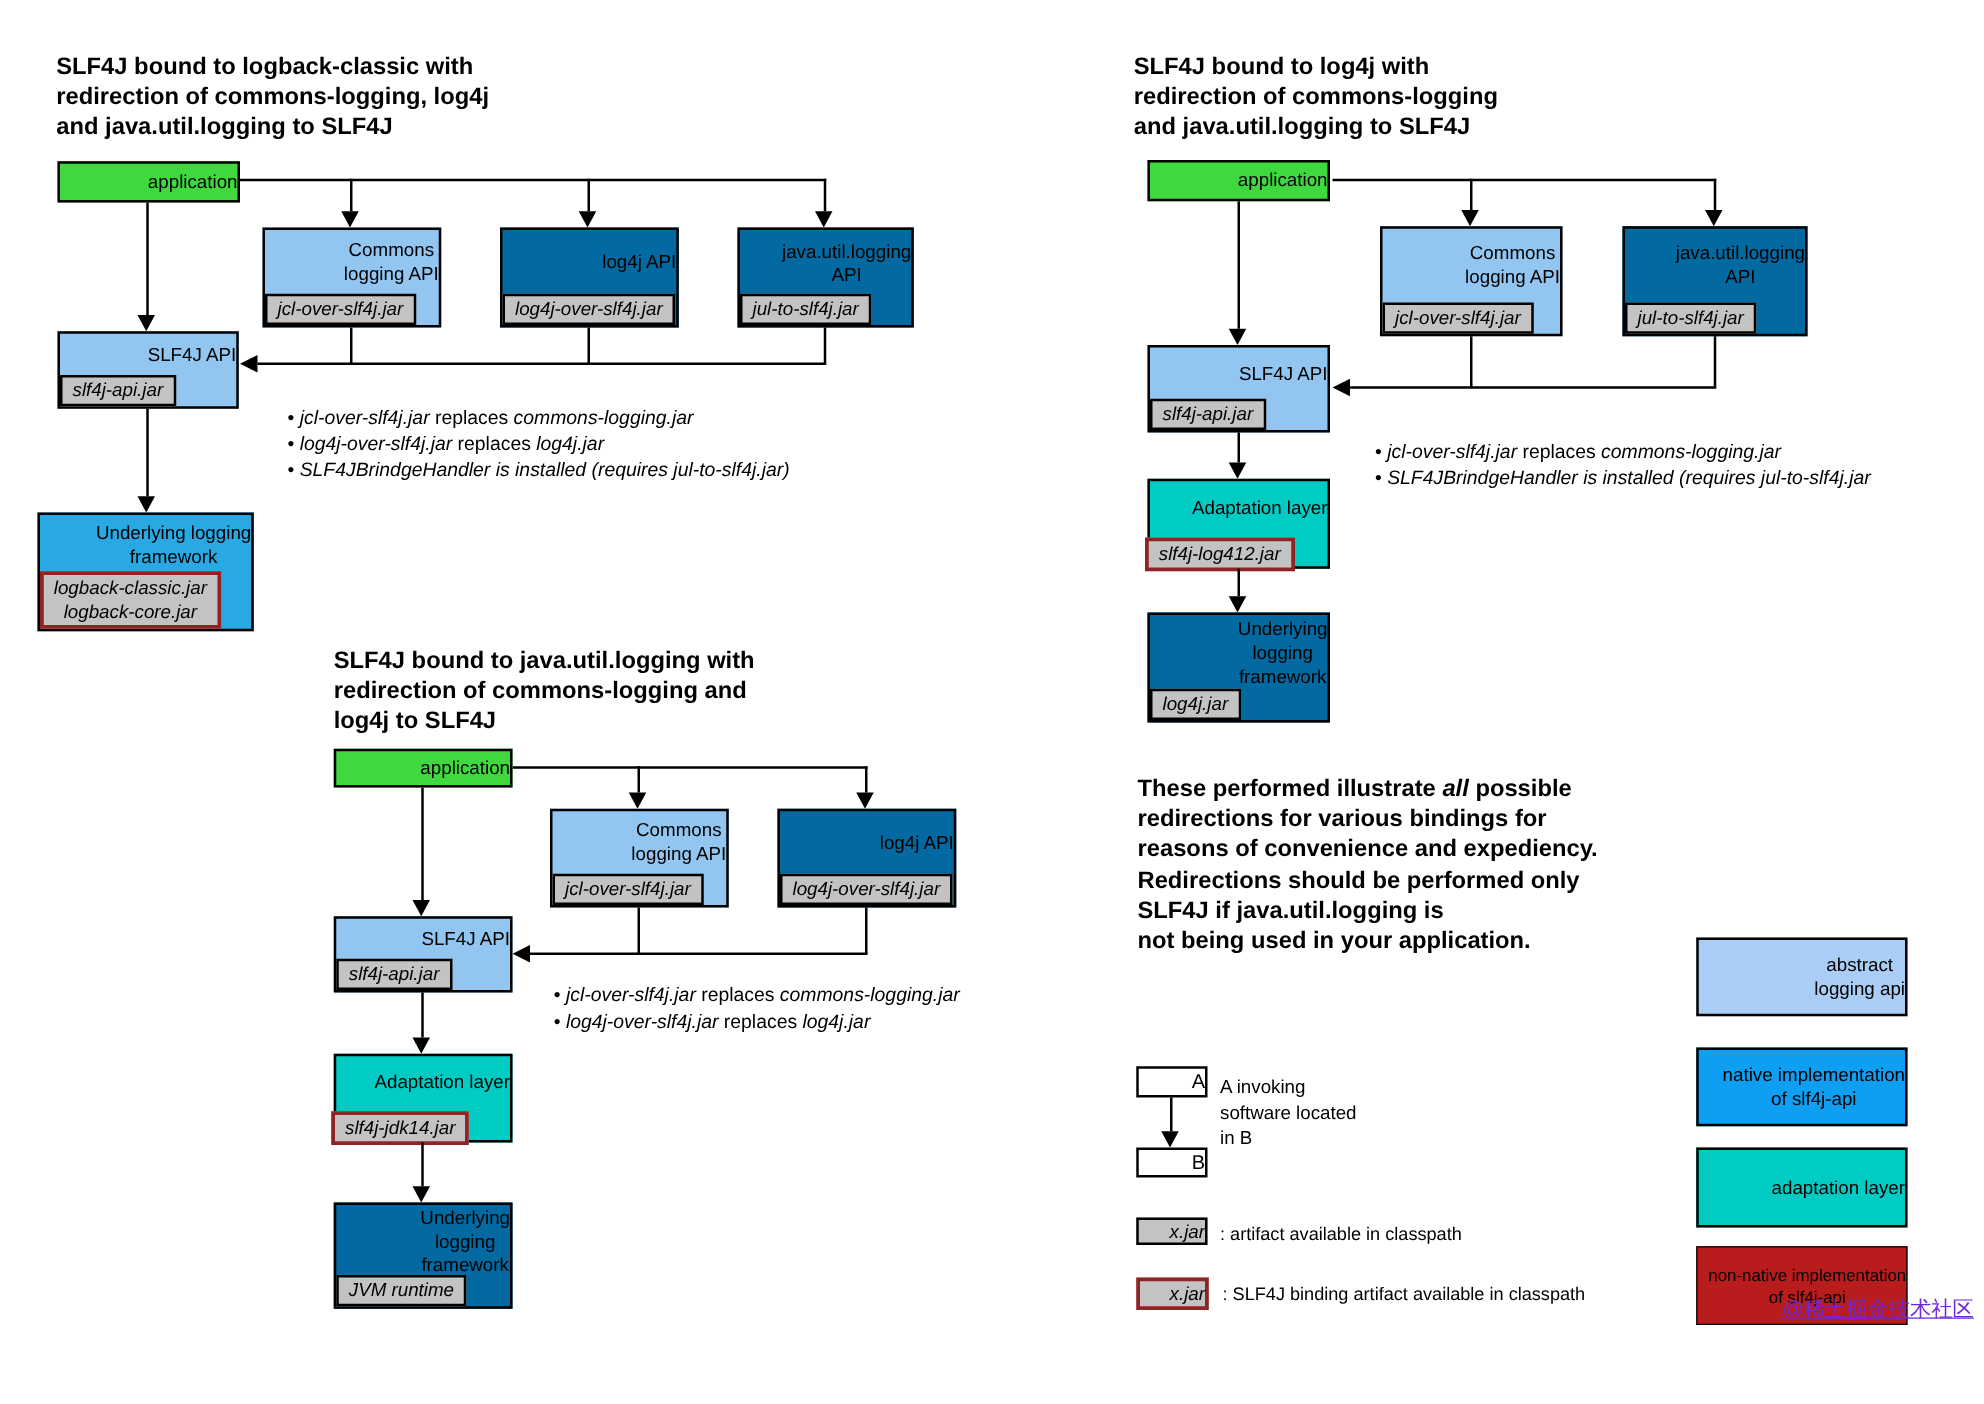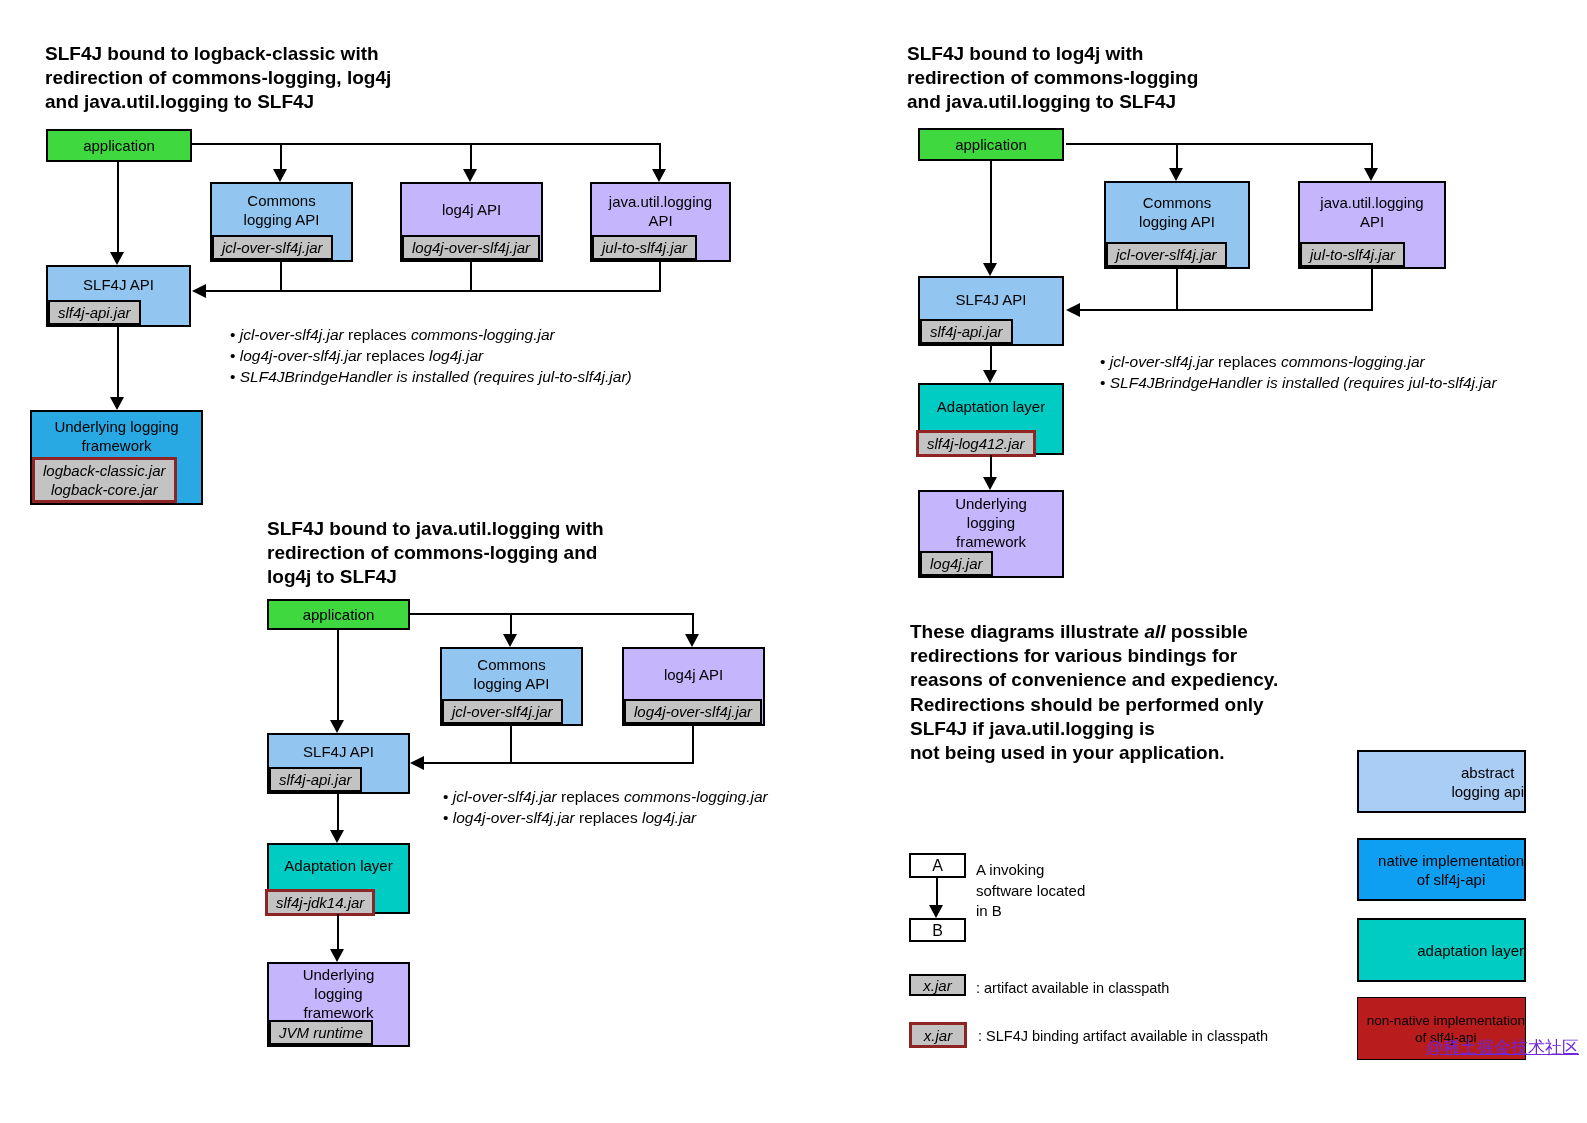--- a/index.html
+++ b/index.html
@@ -2,25 +2,25 @@
 <html><head>
 <meta charset="utf-8">
 <style>
   * { margin:0; padding:0; box-sizing:border-box; }
   html,body { background:#ffffff; }
   body { font-family:"Liberation Sans", sans-serif; color:#000; }
   #canvas { position:relative; width:1587px; height:1123px; background:#fff; overflow:hidden; }
 
   .title { position:absolute; font-size:19px; font-weight:bold; line-height:24px; white-space:pre-line; }
 
-  .box { position:absolute; border:2px solid #000; display:flex; align-items:center; justify-content:center;
+  .box { position:absolute; border:2px solid #000; display:flex; align-items:center; justify-content:flex-end;
          font-size:15px; line-height:19px; text-align:center; white-space:pre-line; }
   .c-green { background:#3FD83F; }
   .c-blue  { background:#92C5F0; }
-  .c-gray  { background:#c4b5fd; }
+  .c-gray  { background:#0369a1; }
   .c-bright{ background:#29A9E4; }
   .c-teal  { background:#00CCC4; }
   .c-white { background:#ffffff; }
 
   .jar { position:absolute; left:0; bottom:0; background:#C3C3C3; border:2px solid #000;
          font-style:italic; font-size:15px; line-height:19px; padding:1px 8px; text-align:center; white-space:pre-line; }
   .jar.red { border:3px solid #8E2424; }
   .jar.red.out { left:-4px; bottom:-4px; }
 
   .hl { position:absolute; height:2px; background:#000; }
@@ -226,21 +226,21 @@
 framework</span>
     <div class="jar" style="left:0; bottom:0;">JVM runtime</div>
   </div>
 
   <div class="bullets" style="left:443px; top:786px;">
       <div><span>• </span><span style="font-style: italic;">jcl-over-slf4j.jar</span><span> replaces </span><span style="font-style: italic;">commons-logging.jar</span></div>
       <div><span>• </span><span style="font-style: italic;">log4j-over-slf4j.jar</span><span> replaces </span><span style="font-style: italic;">log4j.jar</span></div>
     </div>
 
   <div class="note" style="left:910px; top:620px;">
-      <div><span>These diagrams illustrate </span><span style="font-style: italic;">all</span><span> possible</span></div>
+      <div><span>These performed illustrate </span><span style="font-style: italic;">all</span><span> possible</span></div>
       <div><span>redirections for various bindings for</span></div>
       <div><span>reasons of convenience and expediency.</span></div>
       <div><span>Redirections should be performed only</span></div>
       <div><span>SLF4J if java.util.logging is</span></div>
       <div><span>not being used in your application.</span></div>
     </div>
 
   <div class="box c-white" style="left:909px; top:853px; width:57px; height:25px; font-size:16px;">
     <span>A</span>
   </div>

